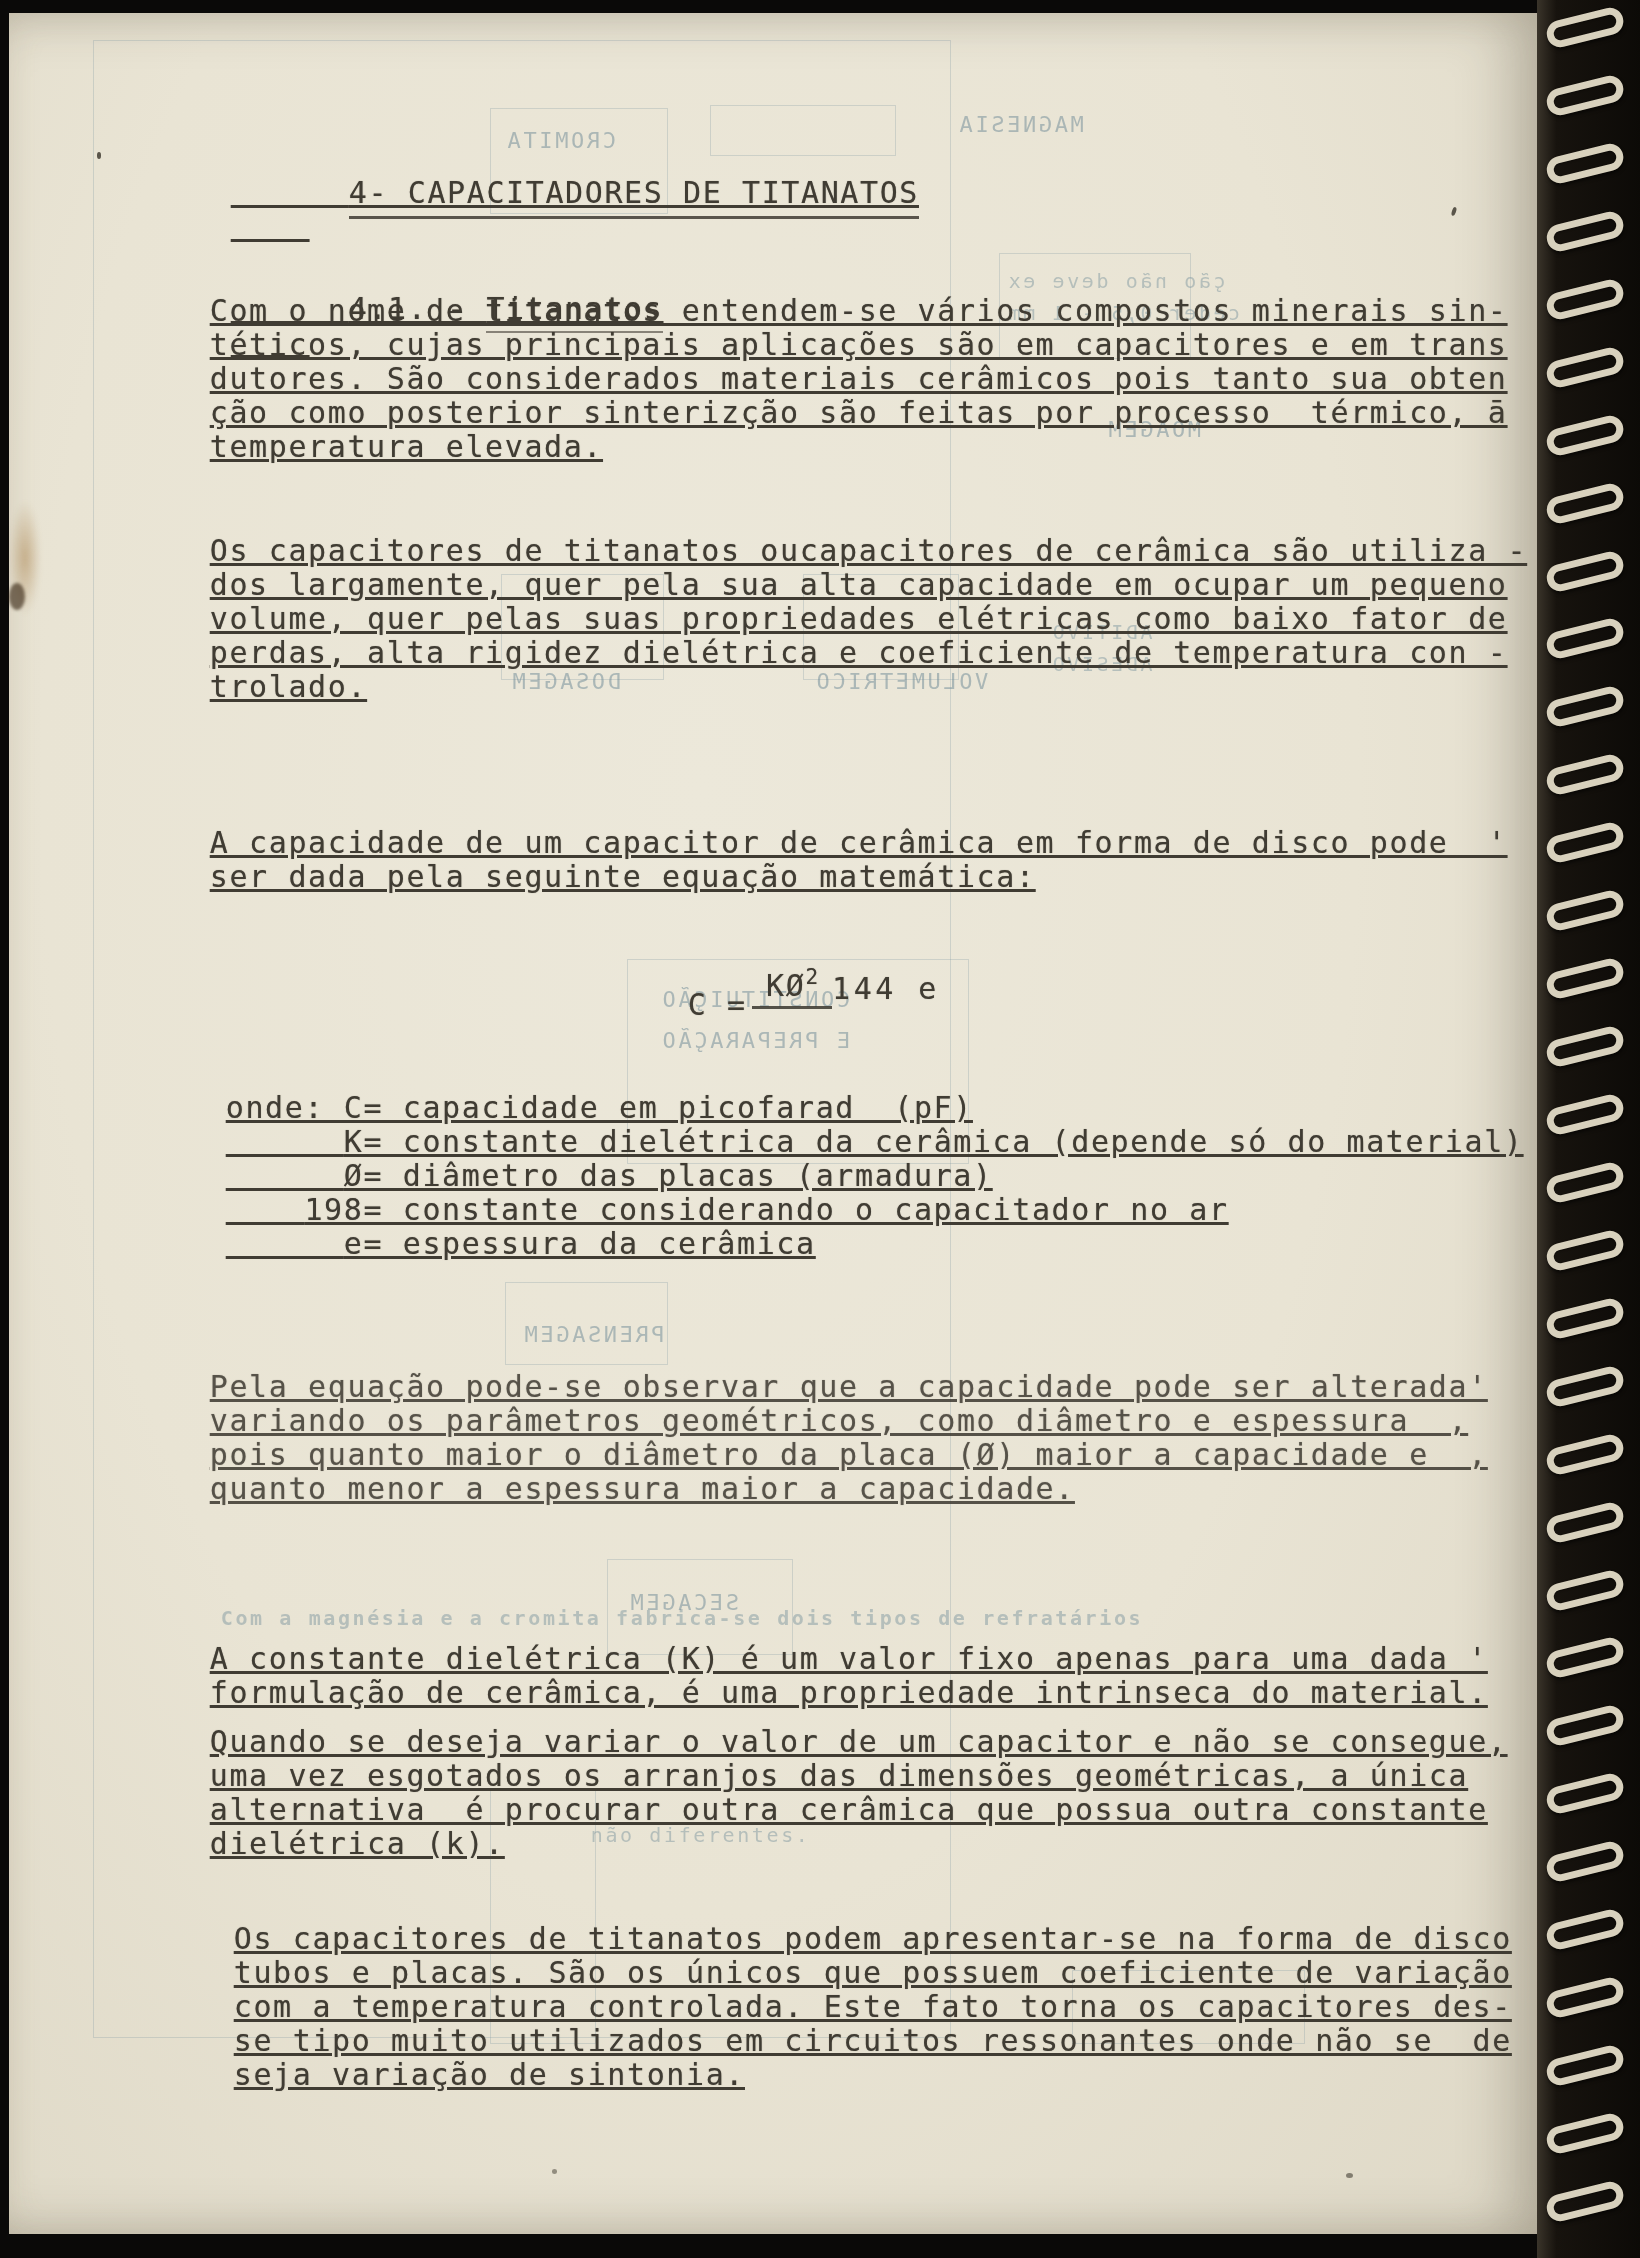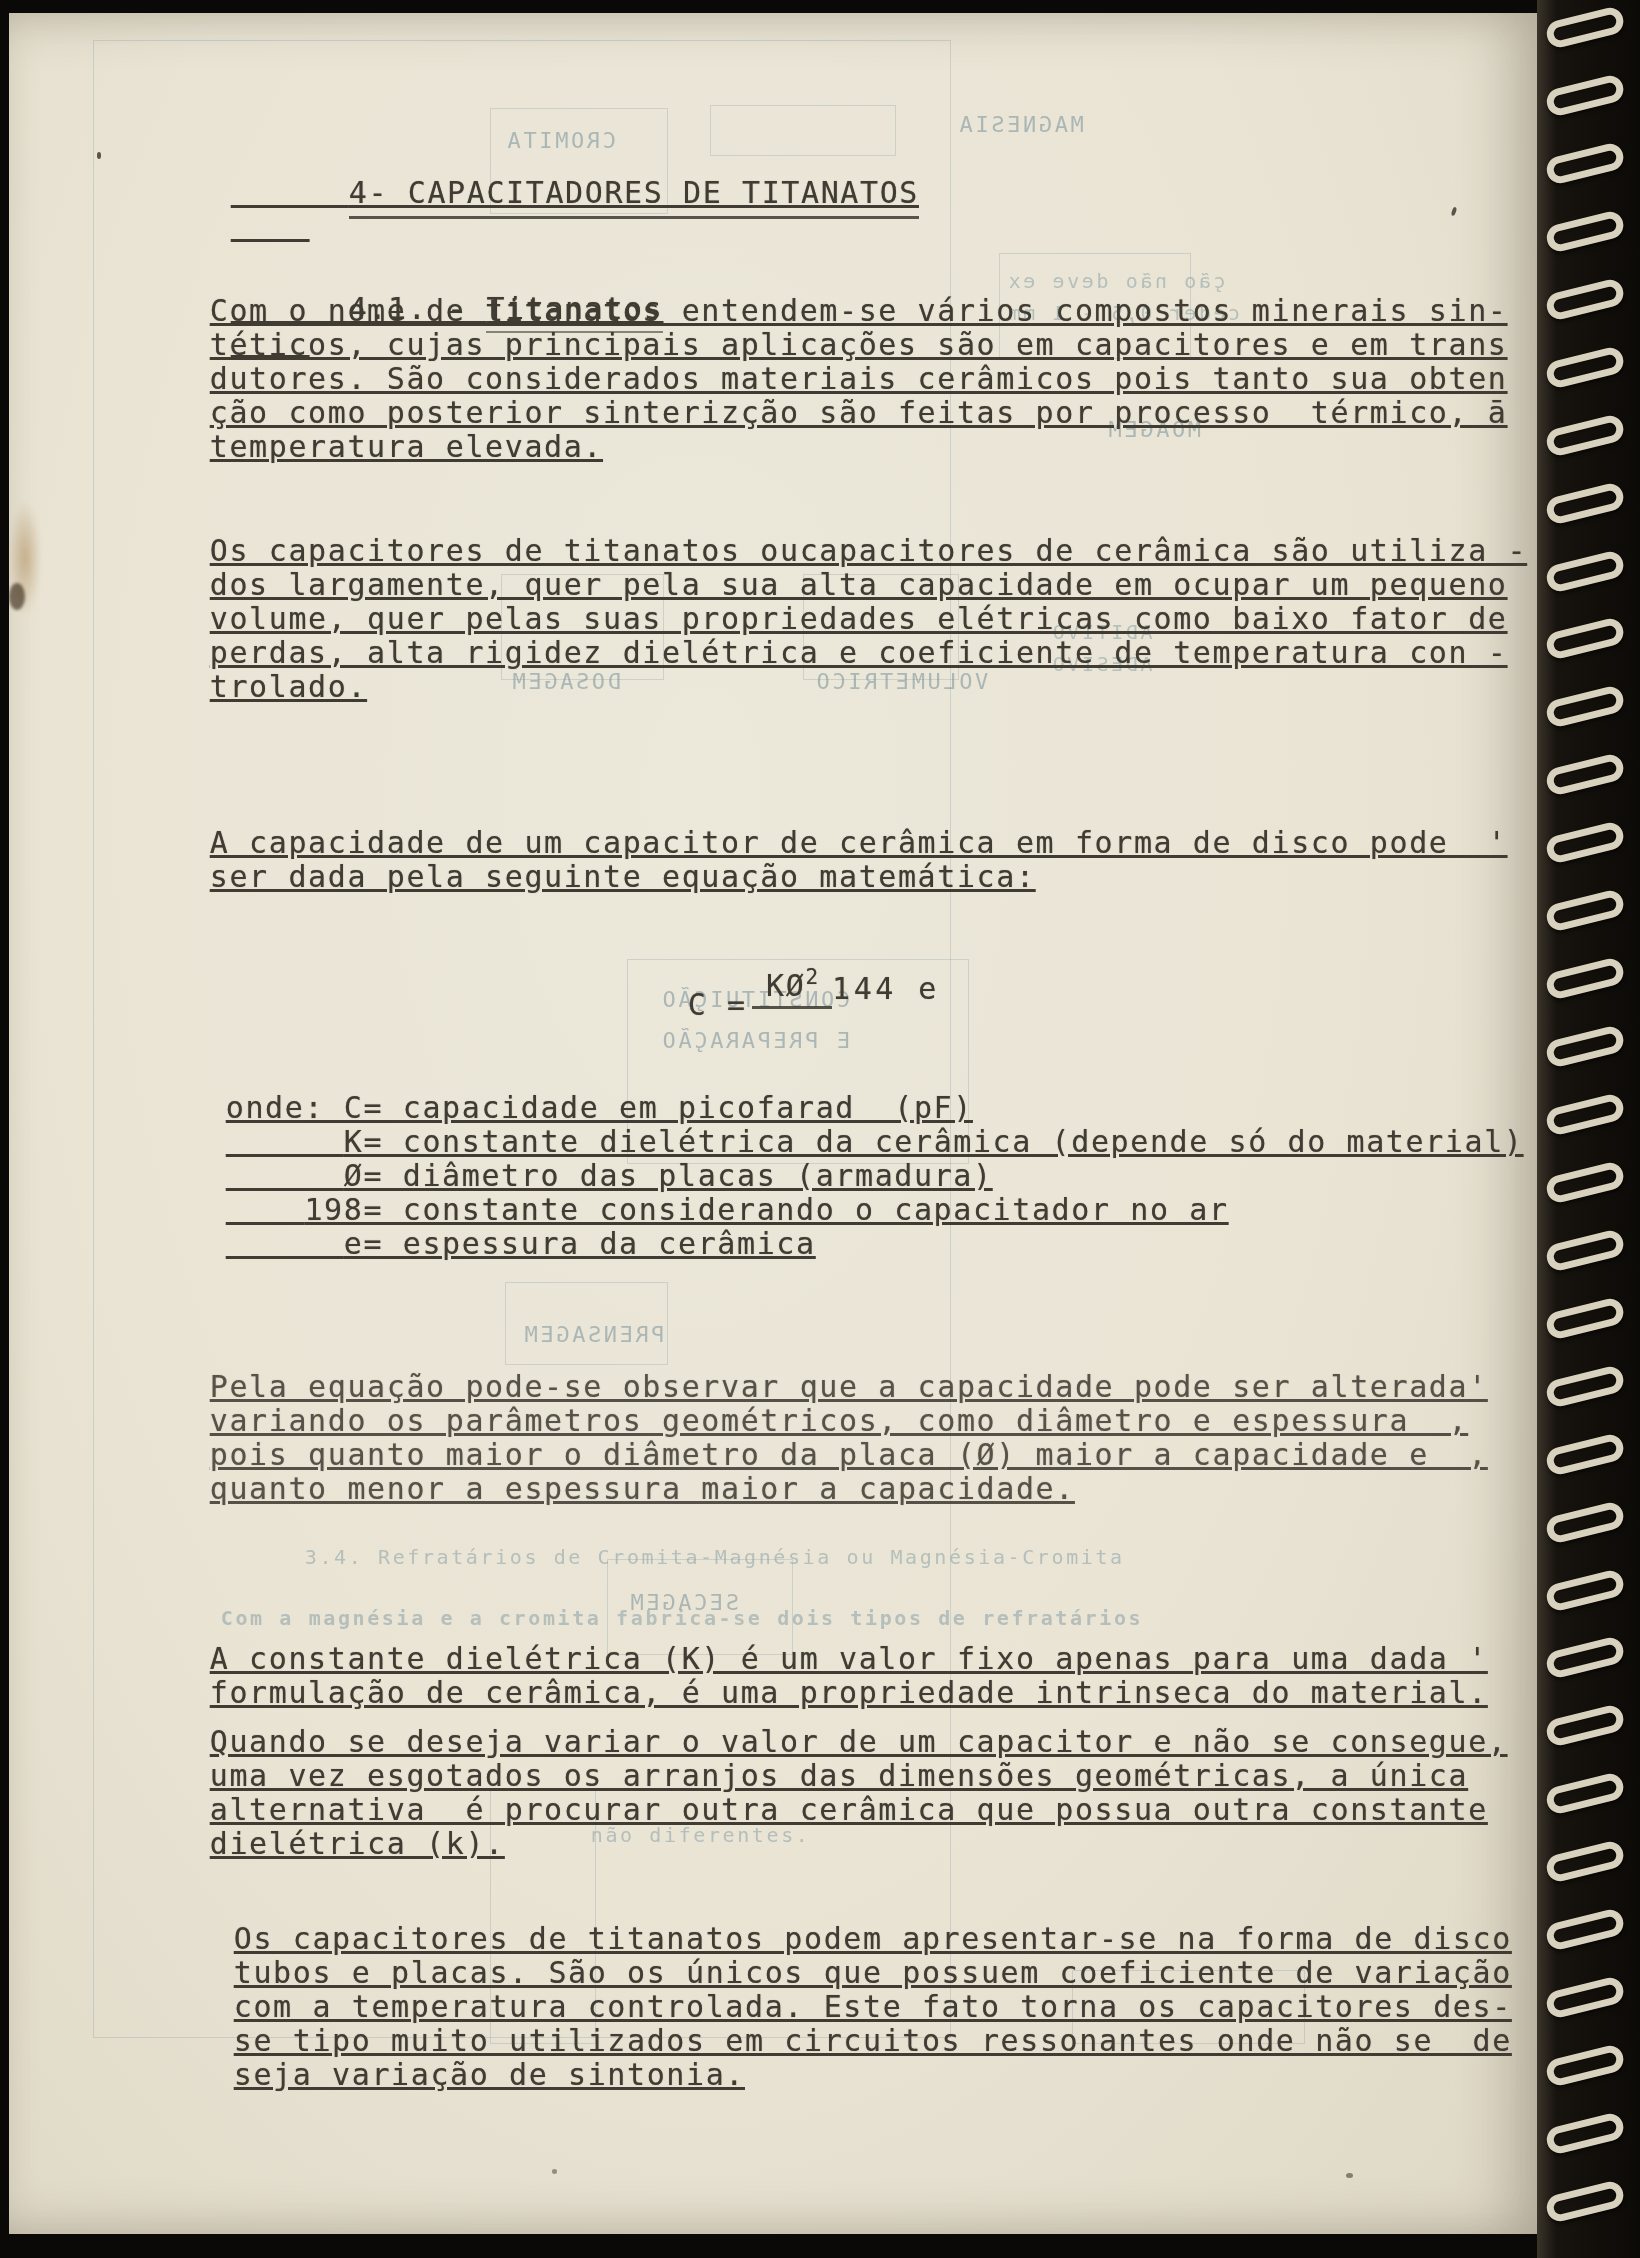--- a/index.html
+++ b/index.html
@@ -91,21 +91,20 @@
         <div class="ghost-label mirrored small" style="left: 997px; top: 288px;">ceder 0,5 - 1 mm</div>
         <div class="ghost-label mirrored" style="left: 1097px; top: 404px;">MOAGEM</div>
         <div class="ghost-label mirrored small" style="left: 1041px; top: 607px;">ADITIVO</div>
         <div class="ghost-label mirrored small" style="left: 1041px; top: 639px;">ADESIVO</div>
         <div class="ghost-label mirrored" style="left: 501px; top: 656px;">DOSAGEM</div>
         <div class="ghost-label mirrored" style="left: 805px; top: 656px;">VOLUMETRICO</div>
         <div class="ghost-label mirrored" style="left: 651px; top: 974px;">CONSTITUIÇÃO</div>
         <div class="ghost-label mirrored" style="left: 651px; top: 1015px;">E PREPARAÇÃO</div>
         <div class="ghost-label mirrored" style="left: 513px; top: 1309px;">PRENSAGEM</div>
         <div class="ghost-label mirrored" style="left: 619px; top: 1577px;">SECAGEM</div>
-        <div class="ghost-label small" style="left: 296px; top: 1532px;">3.4. Refratários de Cromita-Magnésia ou Magnésia-Cromita</div>
         <div class="ghost-label small" style="left: 212px; top: 1593px; font-weight: bold;">Com a magnésia e a cromita fabrica-se dois tipos de refratários</div>
         <div class="ghost-label small" style="left: 582px; top: 1810px;">não diferentes.</div>
       </div>
 
     <div class="stain1"></div>
     <div class="stain2"></div>
     <div class="speck s1"></div>
     <div class="speck s2"></div>
     <div class="speck s3"></div>
     <div class="speck s4"></div>

